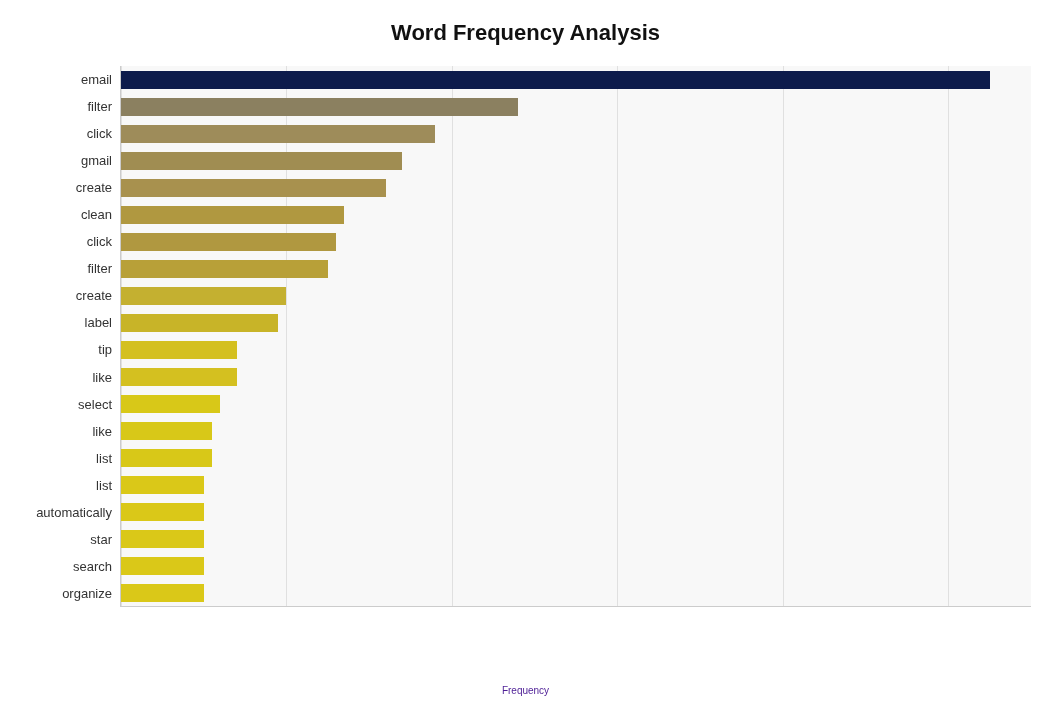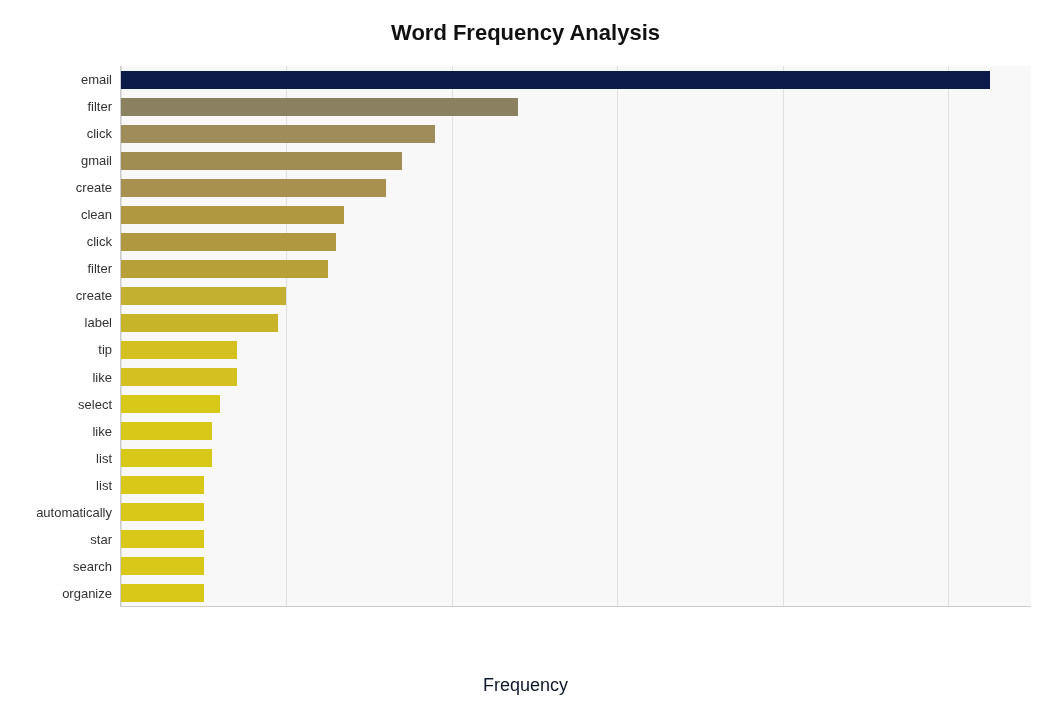--- a/index.html
+++ b/index.html
@@ -193,14 +193,14 @@
         </div>
         <div class="bar-row">
           <div class="bar" style="width: 9.09091%; background-color: rgb(218, 200, 24);"></div>
         </div>
         <div class="bar-row">
           <div class="bar" style="width: 9.09091%; background-color: rgb(218, 200, 24);"></div>
         </div>
       </div>
   </div>
   <div class="x-axis" id="x-axis" style="position: absolute; bottom: -30px; left: 100px; right: 20px;"></div>
-  <div class="x-axis-label" style="position:absolute;bottom:5px;left:50%;transform:translateX(-50%);font-size:18px;color:#0f172a;">Frequency</div>
+  <div class="x-axis-label" style="position:absolute;bottom:5px;left:50%;transform:translateX(-50%);font-size:10px;color:#4c1d95;">Frequency</div>
 </div>
 
 </body></html>

